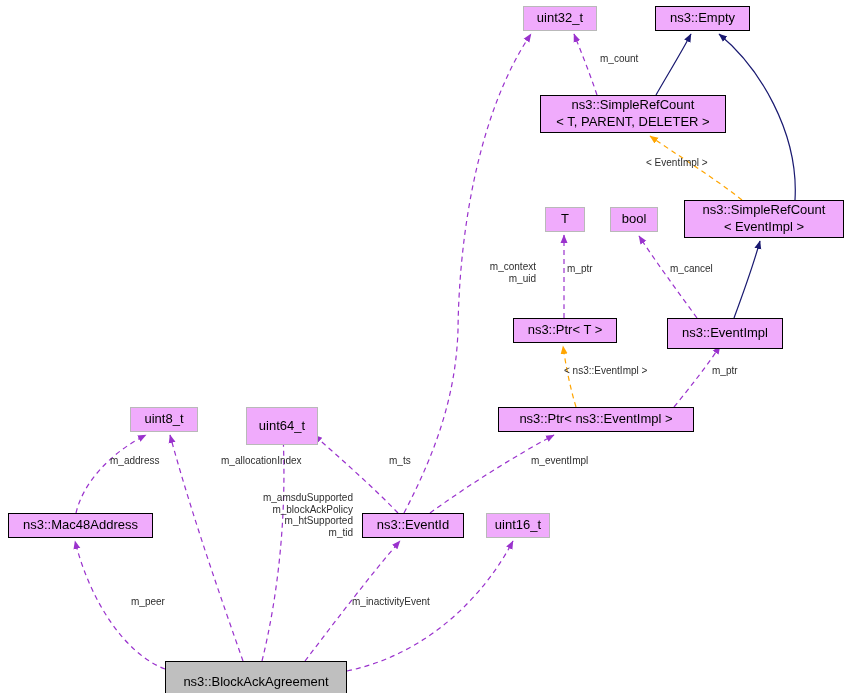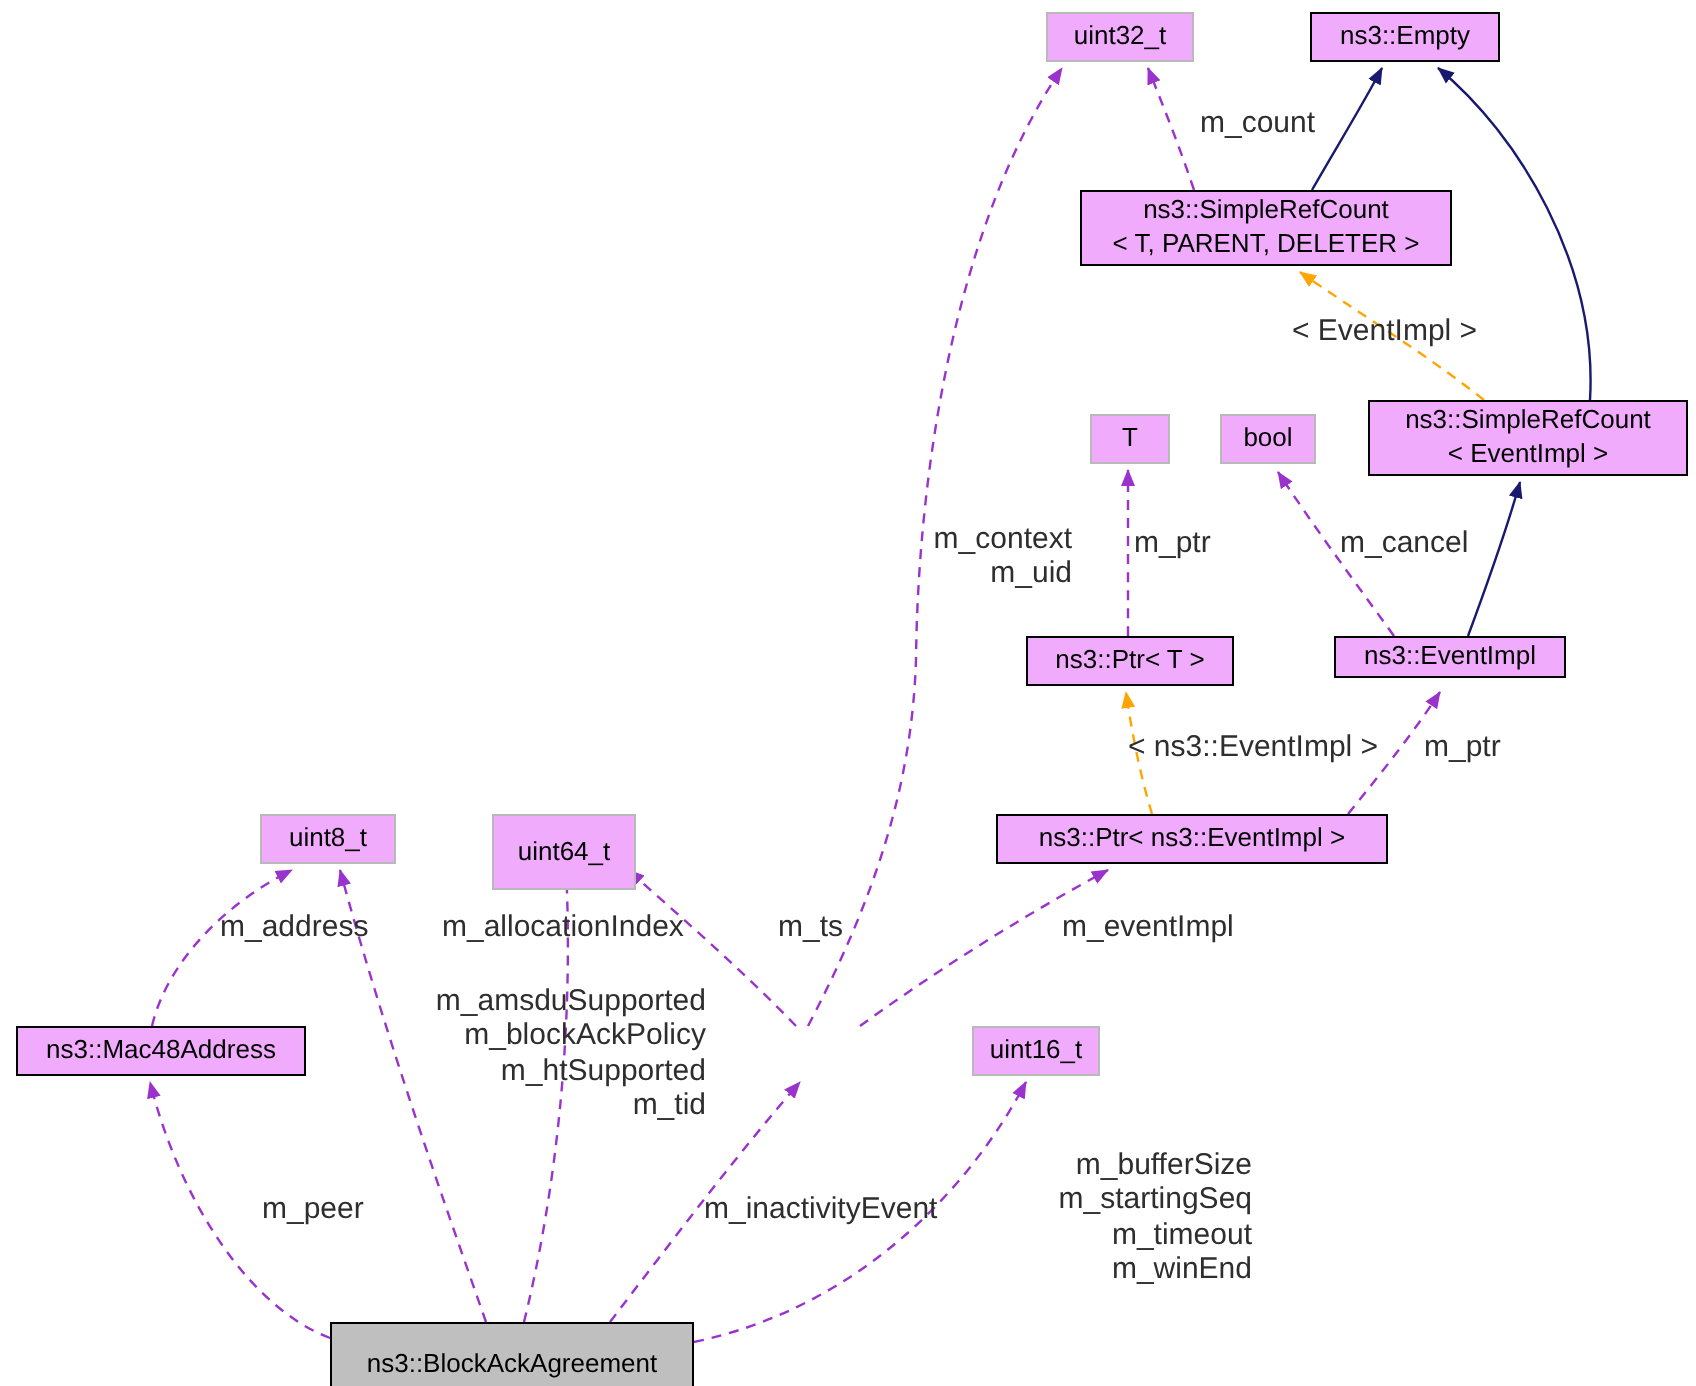--- a/index.html
+++ b/index.html
@@ -11,21 +11,21 @@
   .node{
     position:absolute;box-sizing:border-box;
     border:1px solid #000;background:#f0abfc;color:#000;
     display:flex;align-items:center;justify-content:center;
     text-align:center;font-size:13px;line-height:1.3;
     white-space:pre-line;z-index:2;
   }
   .node.gray{border-color:#b9b9b9;}
   .node.highlight{background:#bfbfbf;}
   .edge-label{
-    position:absolute;font-size:15px;color:#2e2e2e;line-height:1.15;
+    position:absolute;font-size:10px;color:#2e2e2e;line-height:1.15;
     white-space:pre-line;z-index:3;
   }
   .edge-label.center{text-align:right;}
 </style>
 </head>
 <body>
 
 <div id="canvas">
 
   <svg id="edges" width="848" height="693" viewBox="0 0 848 693">
@@ -78,30 +78,31 @@
 
   <div class="node" style="left:684px;top:200px;width:160px;height:38px;">ns3::SimpleRefCount
 &lt; EventImpl &gt;</div>
 
   <div class="node gray" style="left:545px;top:207px;width:40px;height:25px;">T</div>
 
   <div class="node gray" style="left:610px;top:207px;width:48px;height:25px;">bool</div>
 
   <div class="node" style="left:513px;top:318px;width:104px;height:25px;">ns3::Ptr&lt; T &gt;</div>
 
-  <div class="node" style="left:667px;top:318px;width:116px;height:21px;">ns3::EventImpl</div>
+  <div class="node" style="left:667px;top:318px;width:116px;height:31px;">ns3::EventImpl</div>
 
   <div class="node" style="left:498px;top:407px;width:196px;height:25px;">ns3::Ptr&lt; ns3::EventImpl &gt;</div>
 
   <div class="node gray" style="left:130px;top:407px;width:68px;height:25px;">uint8_t</div>
 
   <div class="node gray" style="left:246px;top:407px;width:72px;height:38px;">uint64_t</div>
 
   <div class="node" style="left:8px;top:513px;width:145px;height:25px;">ns3::Mac48Address</div>
 
+  <div class="node" style="left:362px;top:513px;width:102px;height:25px;">ns3::EventId</div>
 
   <div class="node gray" style="left:486px;top:513px;width:64px;height:25px;">uint16_t</div>
 
   <div class="node highlight" style="left:165px;top:661px;width:182px;height:42px;">ns3::BlockAckAgreement</div>
 
   <div class="edge-label" style="left:600px;top:53px;">m_count</div>
 
   <div class="edge-label" style="left:646px;top:157px;">&lt; EventImpl &gt;</div>
 
   <div class="edge-label center" style="left:460px;top:261px;width:76px;">m_context
@@ -125,18 +126,14 @@
 
   <div class="edge-label center" style="left:217px;top:492px;width:136px;">m_amsduSupported
 m_blockAckPolicy
 m_htSupported
 m_tid</div>
 
   <div class="edge-label" style="left:131px;top:596px;">m_peer</div>
 
   <div class="edge-label" style="left:352px;top:596px;">m_inactivityEvent</div>
 
-  <div class="edge-label center" style="left:510px;top:574px;width:116px;">m_bufferSize
-m_startingSeq
-m_timeout
-m_winEnd</div>
 
 </div>
 
 </body></html>

